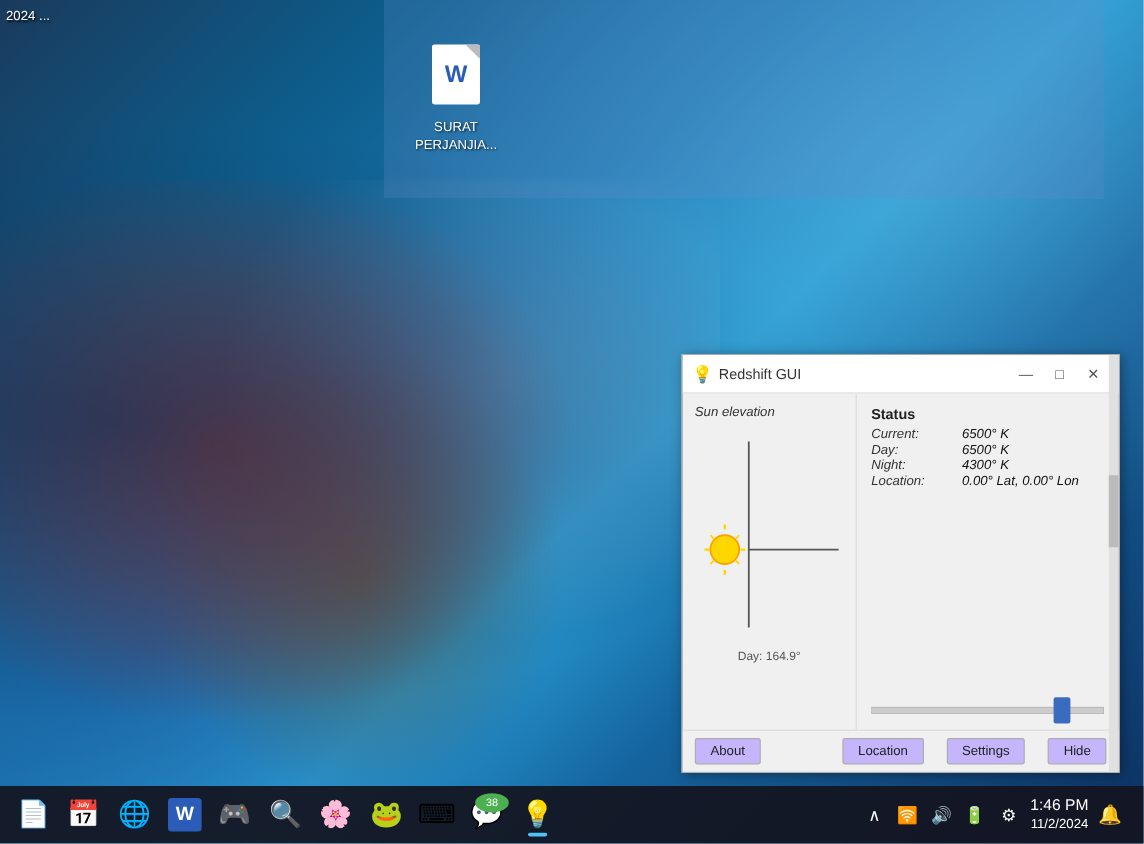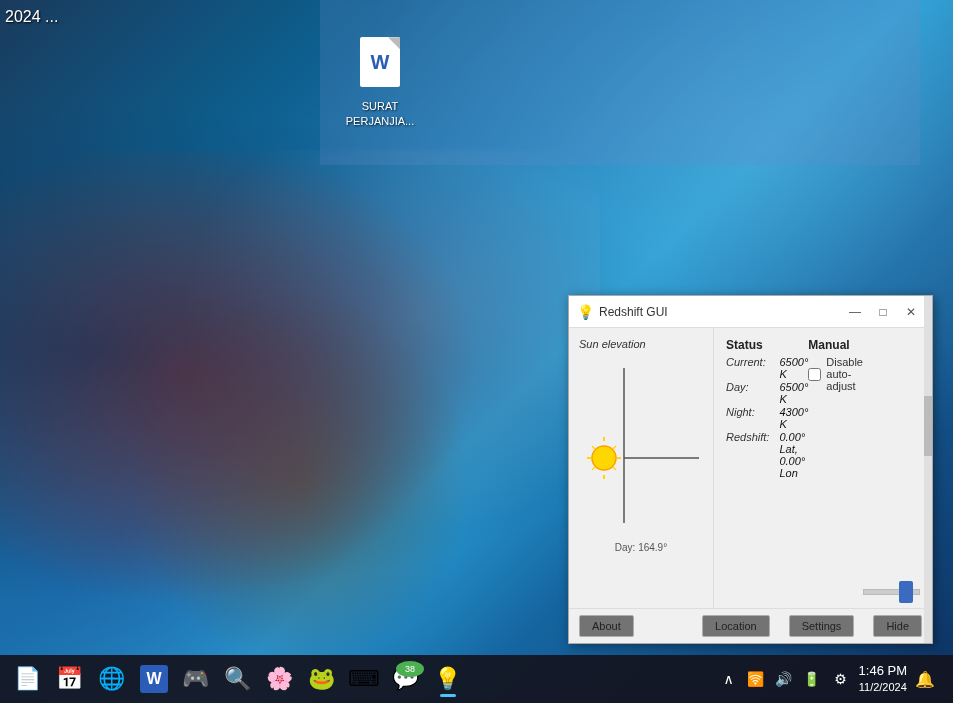--- a/index.html
+++ b/index.html
@@ -113,21 +113,21 @@
       color: white;
       text-shadow: 1px 1px 2px rgba(0,0,0,0.8);
       line-height: 1.3;
     }
 
     .year-label {
       position: absolute;
       top: 8px;
       left: 5px;
       color: white;
-      font-size: 16px;
+      font-size: 11px;
       text-shadow: 1px 1px 2px black;
       z-index: 6;
     }
 
     
     #redshift-window {
       position: absolute;
       top: 295px;
       left: 568px;
       width: 365px;
@@ -224,21 +224,21 @@
       font-size: 10px;
       color: #555;
       margin-top: 4px;
     }
 
     
     #right-panel {
       flex: 1;
       padding: 10px 12px;
       display: flex;
-      flex-direction: row;
+      flex-direction: column;
     }
 
     .status-section {
       margin-bottom: 12px;
     }
 
     .section-title {
       font-size: 12px;
       font-weight: bold;
       color: #222;
@@ -333,21 +333,21 @@
       gap: 5px;
     }
 
     .footer-right {
       display: flex;
       gap: 19px;
     }
 
     .action-btn {
       padding: 4px 12px;
-      background: #737373;
+      background: #c4b5fd;
       border: 1px solid #adadad;
       border-radius: 2px;
       cursor: pointer;
       font-size: 11px;
       color: #222;
     }
 
     
     #taskbar {
       position: absolute;
@@ -427,21 +427,21 @@
       display: flex;
       align-items: center;
       justify-content: center;
       color: white;
       font-size: 14px;
       cursor: pointer;
     }
 
     .clock {
       color: white;
-      text-align: center;
+      text-align: right;
       line-height: 1.3;
       cursor: pointer;
     }
 
     .clock-time {
       font-size: 13px;
     }
 
     .clock-date {
       font-size: 11px;
@@ -538,32 +538,25 @@
 
         <div class="status-section">
           <div class="section-title">Status</div>
           <div class="status-grid">
             <span class="status-label">Current:</span>
             <span class="status-value">6500° K</span>
             <span class="status-label">Day:</span>
             <span class="status-value">6500° K</span>
             <span class="status-label">Night:</span>
             <span class="status-value">4300° K</span>
-            <span class="status-label">Redshift:</span>
+            <span class="status-label">Location:</span>
             <span class="status-value">0.00° Lat, 0.00° Lon</span>
           </div>
         </div>
 
-        <div class="manual-section">
-          <div class="section-title">Manual</div>
-          <div class="checkbox-row">
-            <input type="checkbox" id="disable-auto" style="">
-            <label class="checkbox-label" for="disable-auto">Disable auto-adjust</label>
-          </div>
-        </div>
 
         <div class="brightness-section">
           <div class="brightness-slider-container">
             <input type="range" class="brightness-slider" min="0" max="100" value="85" style="">
           </div>
         </div>
       </div>
 
       <div class="scrollbar-right">
         <div class="scrollbar-thumb"></div>

